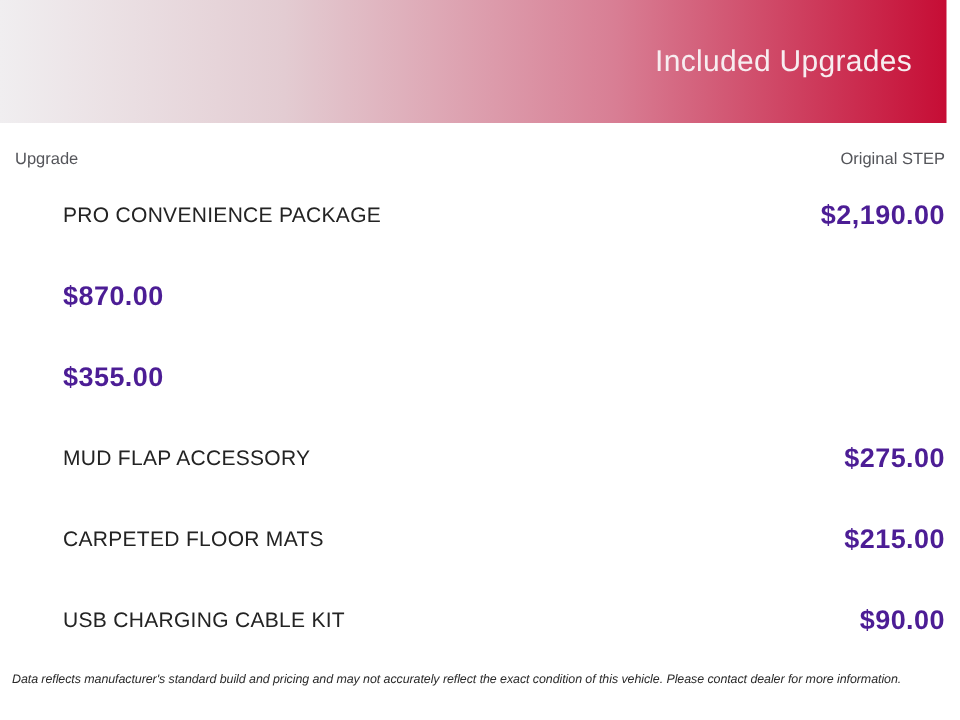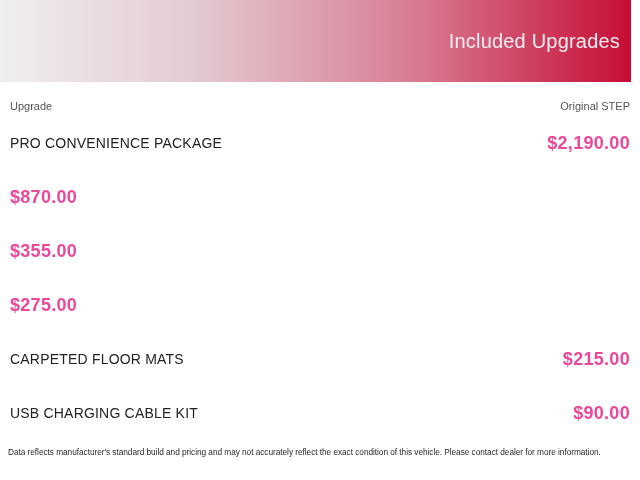--- a/index.html
+++ b/index.html
@@ -11,21 +11,21 @@
     font-family: "Liberation Sans", sans-serif;
     overflow: hidden;
   }
   .banner {
     height: 82px;
     margin-right: 9px;
     background: linear-gradient(90deg, #f0eef0 0%, #e3ccd2 30%, #d87e94 65%, #c60d35 100%);
     display: flex;
     align-items: center;
     justify-content: flex-end;
-    padding-right: 11px;
+    padding-right: 23px;
   }
   .banner-title {
     font-size: 20px;
     color: #f7edf0;
     letter-spacing: 0.2px;
   }
   .content {
     padding: 0 10px;
   }
   .cols {
@@ -36,37 +36,39 @@
     height: 14px;
     font-size: 11px;
     color: #54555a;
   }
   .rows { margin-top: 4px; }
   .row {
     height: 54px;
     display: flex;
     justify-content: space-between;
     align-items: center;
+    margin-left: 32px;
   }
   .row-label {
     font-size: 14px;
     color: #232323;
     letter-spacing: 0.2px;
   }
   .row-price {
     font-size: 18px;
     font-weight: bold;
-    color: #ec4899;
+    color: #4c1d95;
     letter-spacing: 0.3px;
     text-align: right;
   }
   .disclaimer {
     margin-top: 7px;
     margin-left: -2px;
     font-size: 8.3px;
+    font-style: italic;
     color: #2a2a2a;
     letter-spacing: -0.05px;
     white-space: nowrap;
   }
 </style>
 </head>
 <body>
 
 <div class="banner">
   <span class="banner-title">Included Upgrades</span>
@@ -84,20 +86,21 @@
       <span class="row-label">PRO CONVENIENCE PACKAGE</span>
       <span class="row-price">$2,190.00</span>
     </div>
     <div class="row">
       <span class="row-price">$870.00</span>
     </div>
     <div class="row">
       <span class="row-price">$355.00</span>
     </div>
     <div class="row">
+      <span class="row-label">MUD FLAP ACCESSORY</span>
       <span class="row-price">$275.00</span>
     </div>
     <div class="row">
       <span class="row-label">CARPETED FLOOR MATS</span>
       <span class="row-price">$215.00</span>
     </div>
     <div class="row">
       <span class="row-label">USB CHARGING CABLE KIT</span>
       <span class="row-price">$90.00</span>
     </div>

